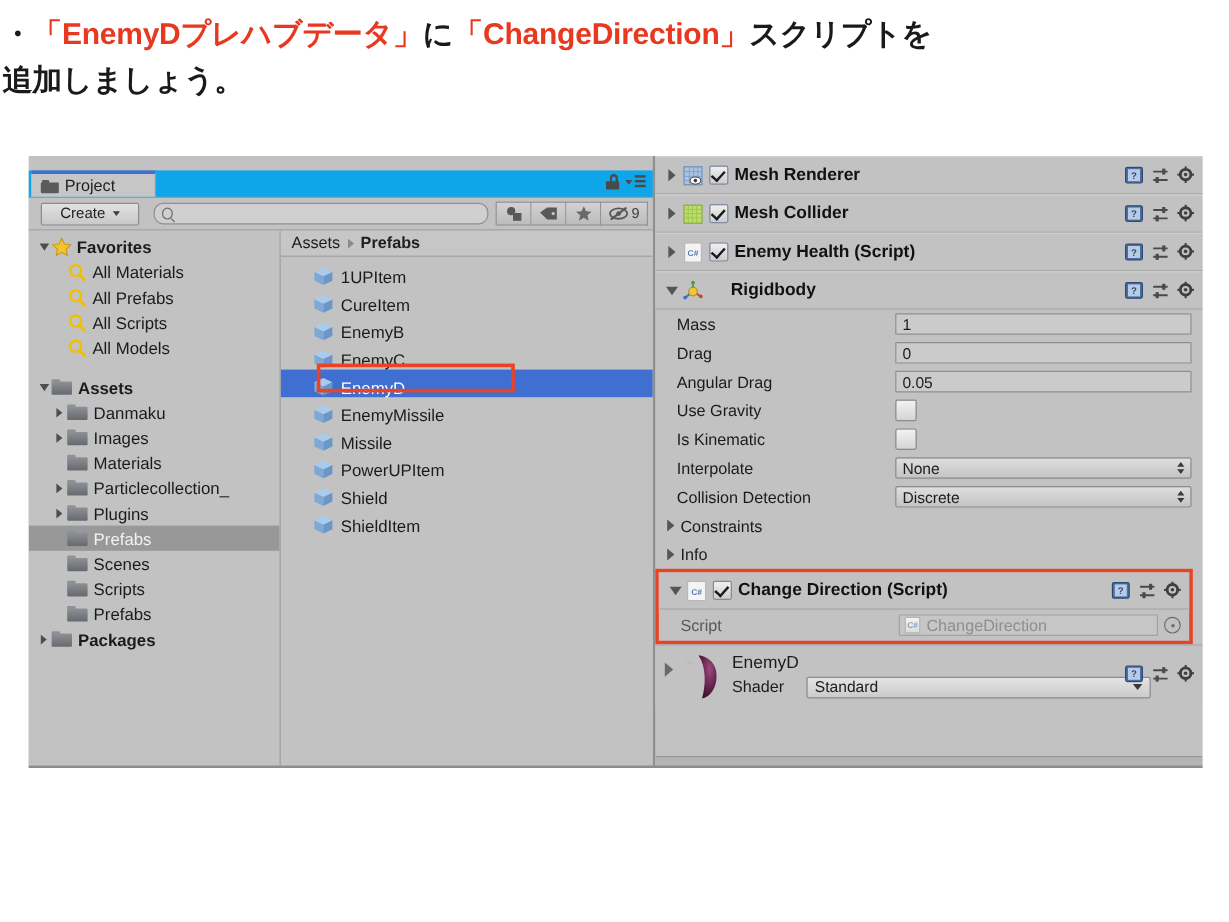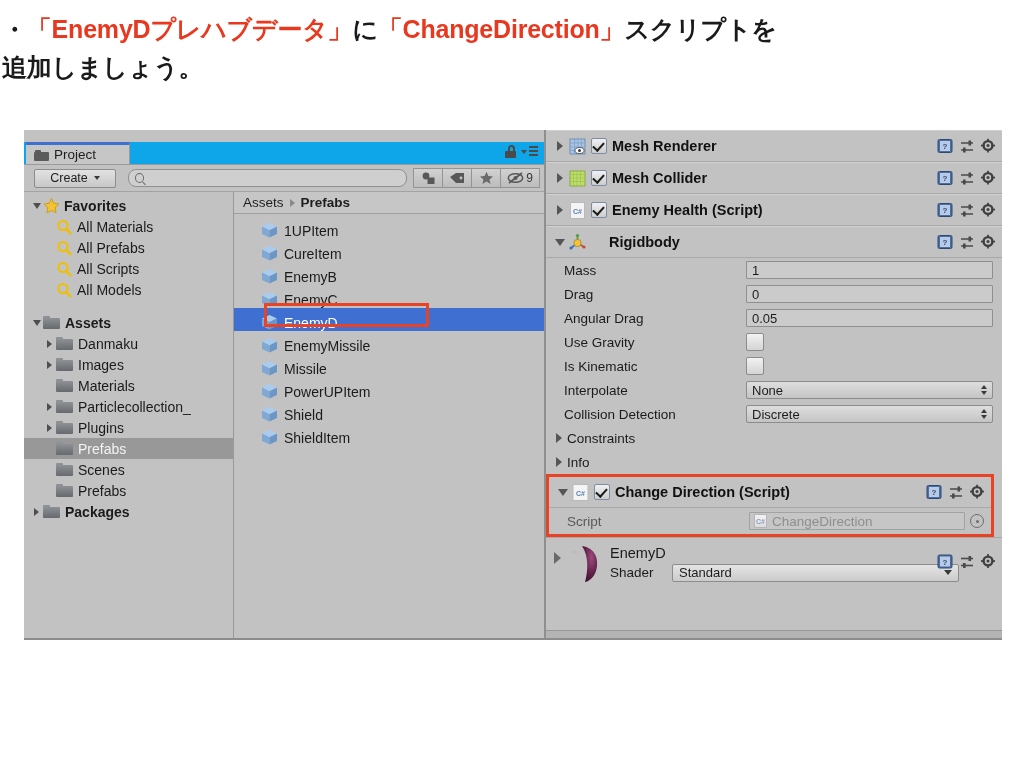--- a/index.html
+++ b/index.html
@@ -554,20 +554,25 @@
             </div>
             <div class="trow sel ind1">
               <span class="arw"></span>
               <span class="ic-folder"></span>
               <span>Prefabs</span>
             </div>
             <div class="trow ind1">
               <span class="arw"></span>
               <span class="ic-folder"></span>
               <span>Scenes</span>
+            </div>
+            <div class="trow ind1">
+              <span class="arw"></span>
+              <span class="ic-folder"></span>
+              <span>Scripts</span>
             </div>
             <div class="trow ind1">
               <span class="arw"></span>
               <span class="ic-folder"></span>
               <span>Prefabs</span>
             </div>
             <div class="trow bold">
               <span class="arw">
                 <i></i>
               </span>

